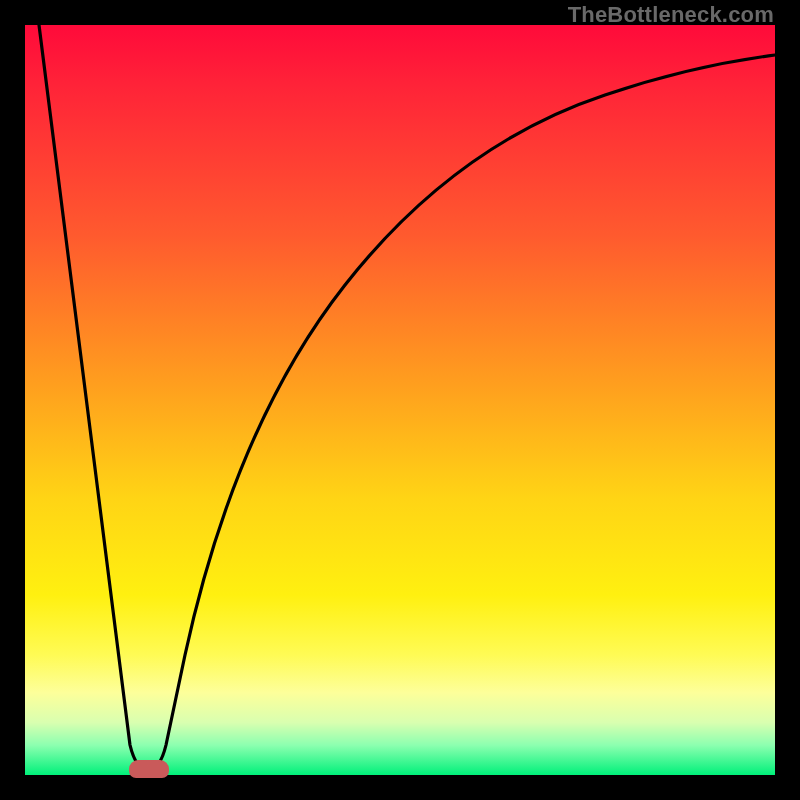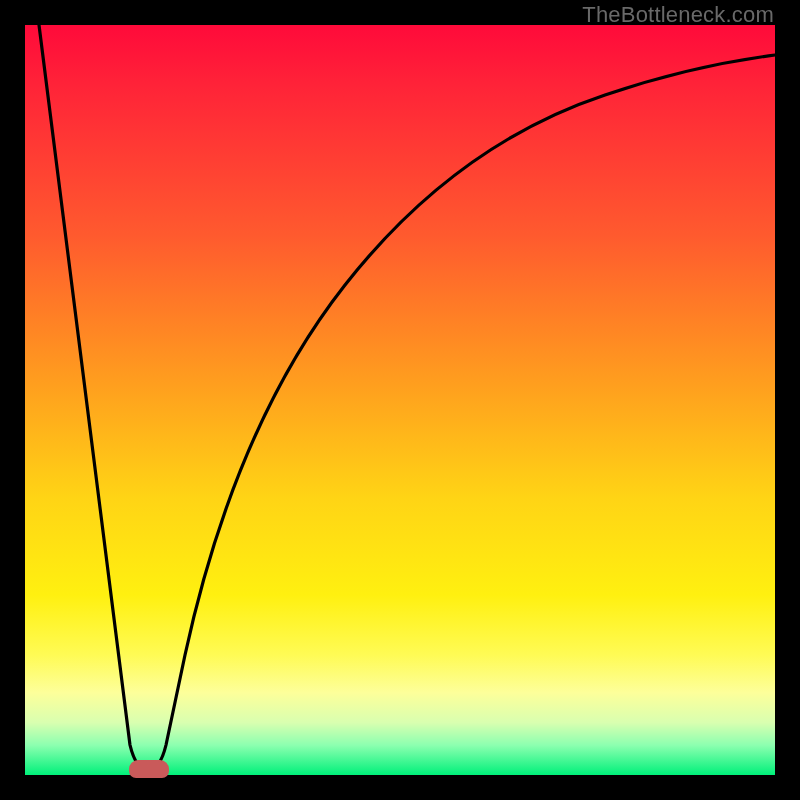--- a/index.html
+++ b/index.html
@@ -32,21 +32,21 @@
       #00f07a 100%
     );
   }
   .watermark {
     position: absolute;
     top: 2px;
     right: 26px;
     color: #696969;
     font-size: 22px;
     letter-spacing: 0.2px;
-    font-weight: 400;
+    font-weight: 700;
   }
   svg.curve {
     position: absolute;
     left: 25px;
     top: 25px;
     width: 750px;
     height: 750px;
     overflow: visible;
   }
   .curve path {

